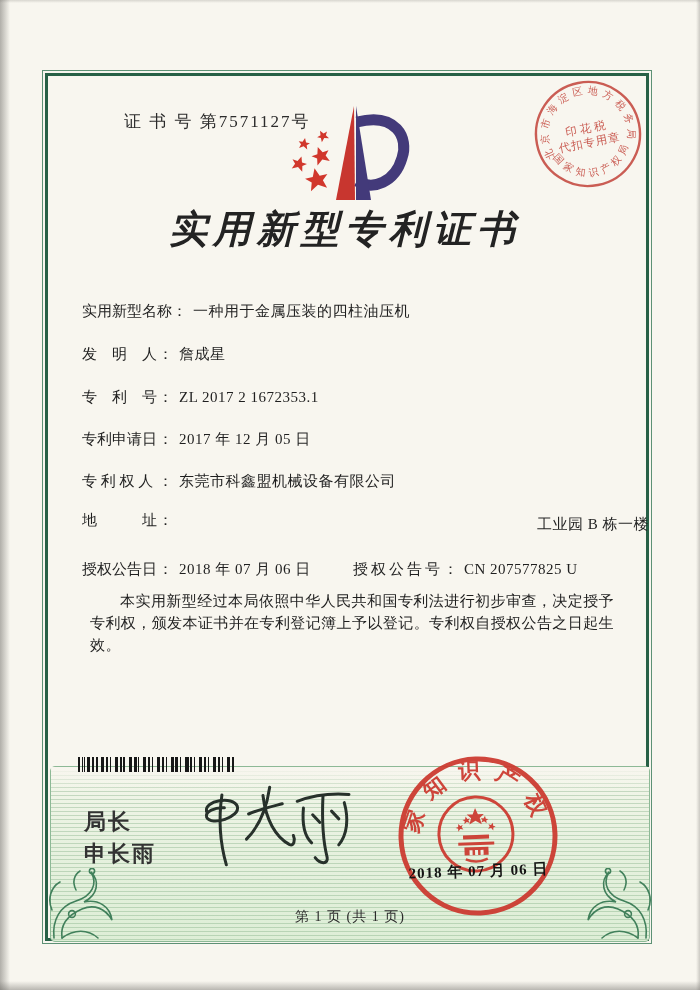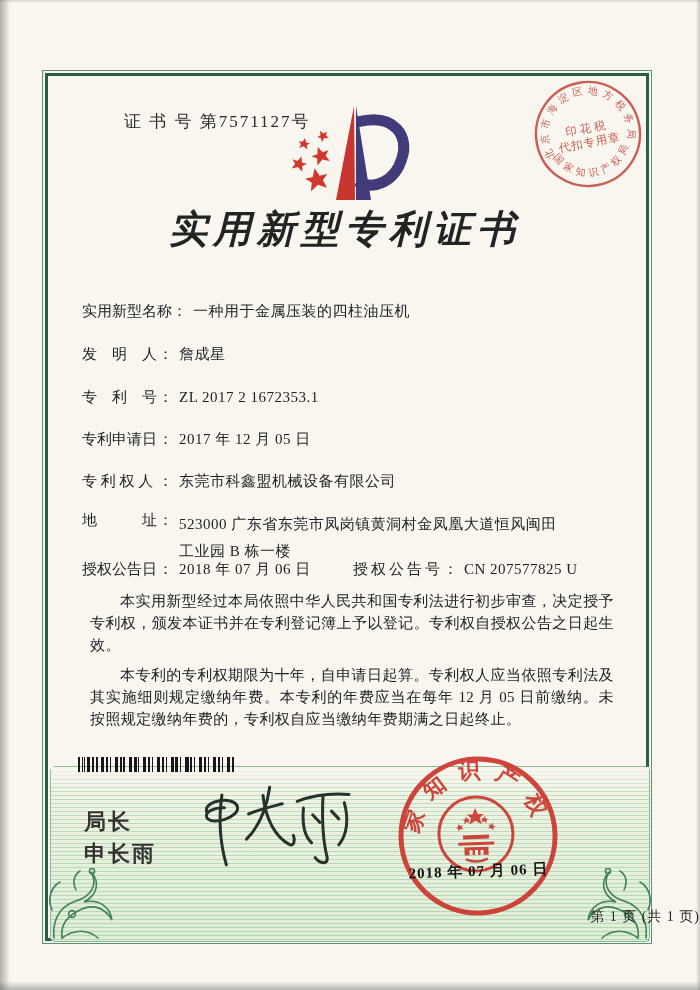--- a/index.html
+++ b/index.html
@@ -31,21 +31,21 @@
 
   .tax-stamp{position:absolute;left:524px;top:70px;opacity:.88;}
 
   .title{position:absolute;left:0;right:10px;top:204px;text-align:center;
     font-size:38px;font-weight:600;letter-spacing:6px;color:#232323;margin:0;font-style:italic;}
 
   .fields{position:absolute;left:82px;top:0;width:560px;font-size:15px;}
   .field{position:absolute;left:0;white-space:nowrap;}
   .f-label{display:inline-block;min-width:76px;white-space:pre;color:#1f1f1f;}
   .f-colon{display:inline-block;}
-  .f-value{display:inline-block;margin-left:6px;letter-spacing:.5px;color:#1f1f1f;}
+  .f-value{display:inline-block;margin-left:6px;letter-spacing:.5px;color:#1f1f1f;text-align:right;}
   .f-value-block{display:inline-block;vertical-align:top;line-height:27px;
     white-space:normal;width:470px;letter-spacing:.5px;}
   .grant-right{position:absolute;left:271px;white-space:nowrap;}
 
   .paragraphs{position:absolute;left:82px;top:582px;width:540px;
     font-size:15px;line-height:22px;letter-spacing:.4px;color:#1e1e1e;}
   .paragraphs p{margin:8px;text-indent:2em;text-align:justify;}
 
   
   .panel{position:absolute;left:50px;top:766px;width:600px;height:176px;
@@ -65,21 +65,21 @@
   .signer{position:absolute;left:84px;top:806px;
     font-family:"Liberation Sans","DejaVu Sans",sans-serif;
     font-size:22px;font-weight:bold;color:#333;line-height:32px;letter-spacing:2px;}
   .signature{position:absolute;left:185px;top:775px;transform:rotate(-2deg);}
 
   .big-seal{position:absolute;left:378px;top:736px;opacity:.93;}
   .seal-date{position:absolute;left:396px;top:862px;width:165px;text-align:center;
     font-size:15px;font-weight:600;letter-spacing:1px;color:#141414;
     transform:rotate(-2deg);white-space:nowrap;}
 
-  .footer{position:absolute;left:0;right:0;top:908px;text-align:right;
+  .footer{position:absolute;left:0;right:0;top:908px;text-align:center;
     font-size:14px;letter-spacing:1px;color:#2a2a2a;}
 
   svg text{font-family:"Liberation Serif","DejaVu Serif",serif;}
 </style>
 </head>
 <body>
 
 <div class="page">
 
   <div class="edge-left"></div>
@@ -139,33 +139,32 @@
     <div class="field" style="top:388px">
       <span class="f-label">专　利　号</span><span class="f-colon">：</span><span class="f-value">ZL 2017 2 1672353.1</span>
     </div>
     <div class="field" style="top:430px">
       <span class="f-label">专利申请日</span><span class="f-colon">：</span><span class="f-value">2017 年 12 月 05 日</span>
     </div>
     <div class="field" style="top:472px">
       <span class="f-label">专 利 权 人</span><span class="f-colon">：</span><span class="f-value">东莞市科鑫盟机械设备有限公司</span>
     </div>
     <div class="field" style="top:511px">
-      <span class="f-label">地　　　址</span><span class="f-colon">：</span><span class="f-value f-value-block"><span style="display:block">523000 广东省东莞市凤岗镇黄洞村金凤凰大道恒风闽田</span><span style="display:block">工业园 B 栋一楼</span></span>
+      <span class="f-label">地　　　址</span><span class="f-colon">：</span><span class="f-value f-value-block"><span style="display:block">工业园 B 栋一楼</span></span>
     </div>
     <div class="field" style="top:560px">
       <span class="f-label">授权公告日</span><span class="f-colon">：</span><span class="f-value">2018 年 07 月 06 日</span>
       <span class="grant-right">
         <span class="f-label" style="min-width:0;letter-spacing:3px">授权公告号</span><span class="f-colon">：</span><span class="f-value">CN 207577825 U</span>
       </span>
     </div>
   </div>
 
   <div class="paragraphs">
     <p>本实用新型经过本局依照中华人民共和国专利法进行初步审查，决定授予专利权，颁发本证书并在专利登记簿上予以登记。专利权自授权公告之日起生效。</p>
-    <p>本专利的专利权期限为十年，自申请日起算。专利权人应当依照专利法及其实施细则规定缴纳年费。本专利的年费应当在每年 12 月 05 日前缴纳。未按照规定缴纳年费的，专利权自应当缴纳年费期满之日起终止。</p>
   </div>
 
   <div class="panel"></div>
   <svg style="position:absolute;left:48px;top:868px" width="80" height="74" viewBox="0 0 80 74">
     <g stroke="#41805b" fill="none" stroke-width="1.6" stroke-linecap="round">
       <path d="M6,70 C4,52 12,38 28,33 C44,28 50,16 43,4 C52,13 50,27 36,34 C50,31 62,38 64,52 C57,40 46,36 34,41 C20,47 12,56 14,70"></path>
       <path d="M14,70 C26,61 40,61 50,70"></path>
       <path d="M4,42 C-1,31 3,19 12,14"></path>
       <path d="M28,22 C24,14 26,7 32,3"></path>
       <circle cx="44" cy="3" r="2.6"></circle>

